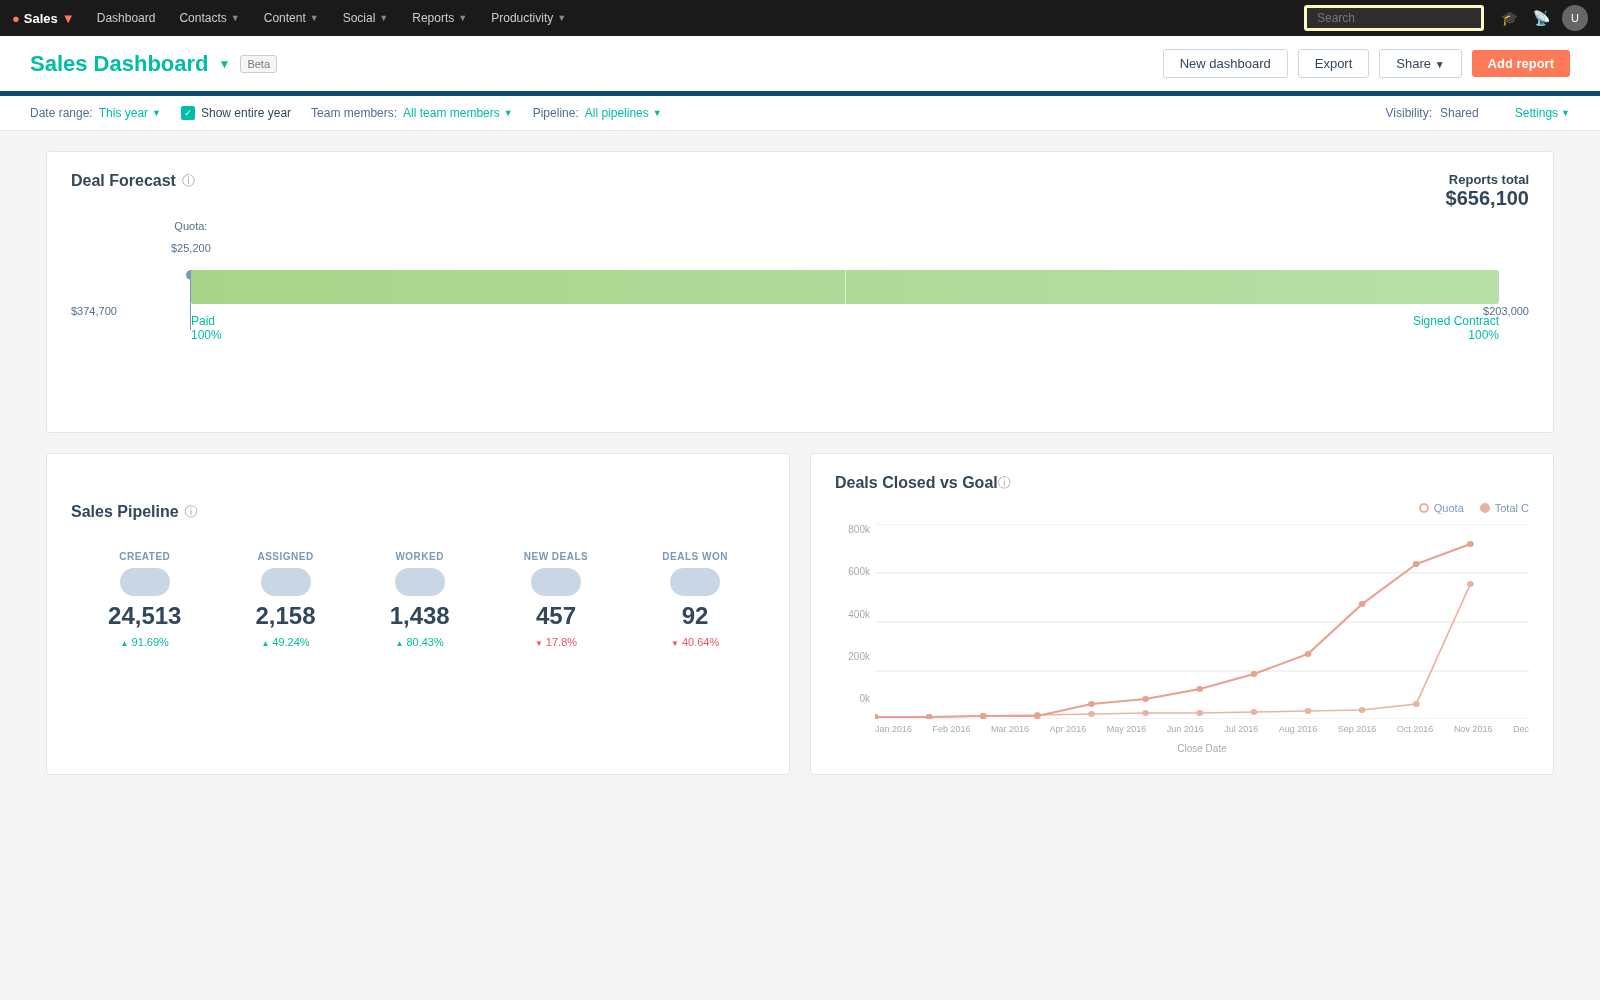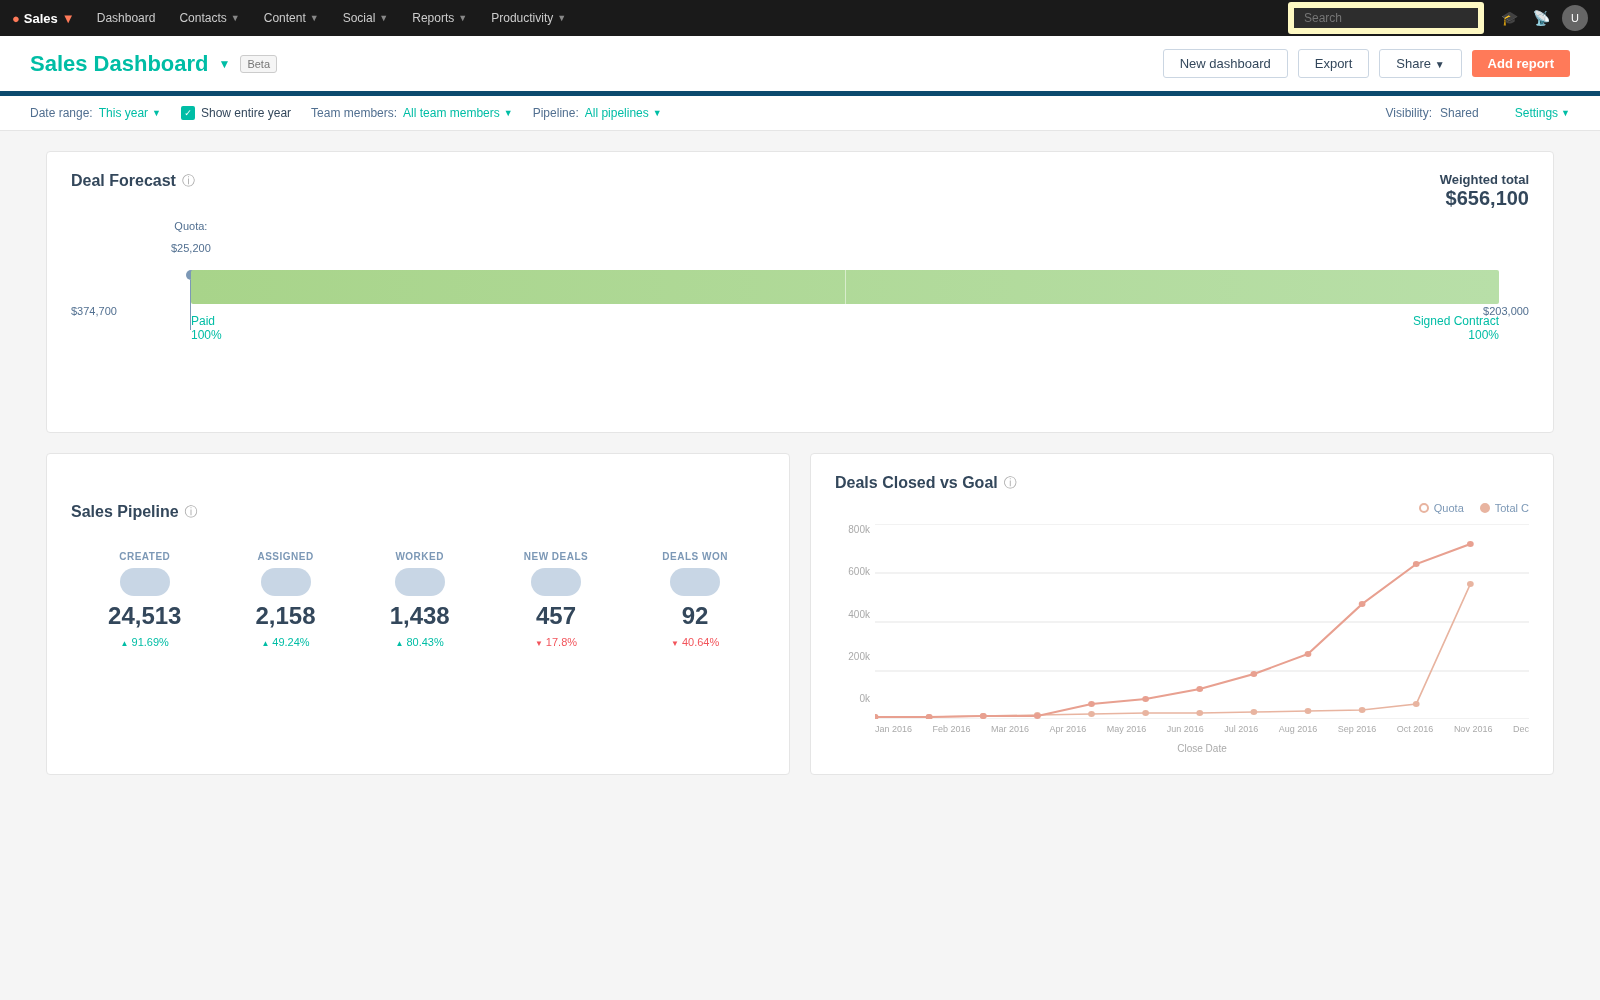--- a/index.html
+++ b/index.html
@@ -31,26 +31,26 @@
       height: 36px;
       display: flex;
       align-items: center;
       cursor: pointer;
       gap: 4px;
     }
     .topnav-item .caret { font-size: 9px; color: #888; }
     .topnav-spacer { flex: 1; }
     .topnav-search {
       background: #2d2d2d;
-      border: 6px solid #fef9c3;
+      border: 3px solid #fef9c3;
       border-radius: 3px;
       padding: 3px 10px;
       color: #ccc;
       font-size: 12px;
-      width: 196px;
+      width: 180px;
       outline: none;
     }
     .topnav-icons {
       display: flex;
       align-items: center;
       gap: 8px;
       margin-left: 10px;
     }
     .topnav-icon {
       color: #ccc;
@@ -378,21 +378,21 @@
 <div class="main-content">
 
   <div class="card">
     <div style="padding: 20px 24px 30px;">
       <div class="deal-forecast-top">
         <div style="display:flex; align-items:center; gap:6px;">
           <span class="card-title">Deal Forecast</span>
           <span class="info-icon">ⓘ</span>
         </div>
         <div class="weighted-total">
-          <div class="weighted-label">Weighted total</div>
+          <div class="weighted-label">Reports total</div>
           <div class="weighted-value">$656,100</div>
         </div>
       </div>
 
       <div style="position:relative; padding: 50px 0 60px 90px; margin-top: 10px;">
 
         <div style="position:absolute; left:100px; top:0; display:flex; flex-direction:column; align-items:center;">
           <div style="font-size:11px; color:#516f90; margin-bottom:10px;">
             <span>Quota:</span>
           </div>
@@ -486,21 +486,21 @@
               <span class="arrow-down"></span>
               <span>40.64%</span>
             </span>
           </div>
         </div>
       </div>
     </div>
 
     <div class="card bottom-right">
       <div style="padding: 20px 24px 20px;">
-        <div style="display:flex; align-items:center; gap:6px; margin-bottom:10px;">
+        <div style="display:flex; align-items:center; gap:0; margin-bottom:10px;">
           <span class="card-title">Deals Closed vs Goal</span>
           <span class="info-icon">ⓘ</span>
         </div>
 
         <div style="display:flex; justify-content:flex-end; gap:16px; margin-bottom:10px;">
           <div style="display:flex; align-items:center; gap:5px;">
             <div style="width:10px; height:10px; border-radius:50%; border:2px solid #e8b4a0; background:transparent;"></div>
             <span style="font-size:11px; color:#7c98b6;">Quota</span>
           </div>
           <div style="display:flex; align-items:center; gap:5px;">

